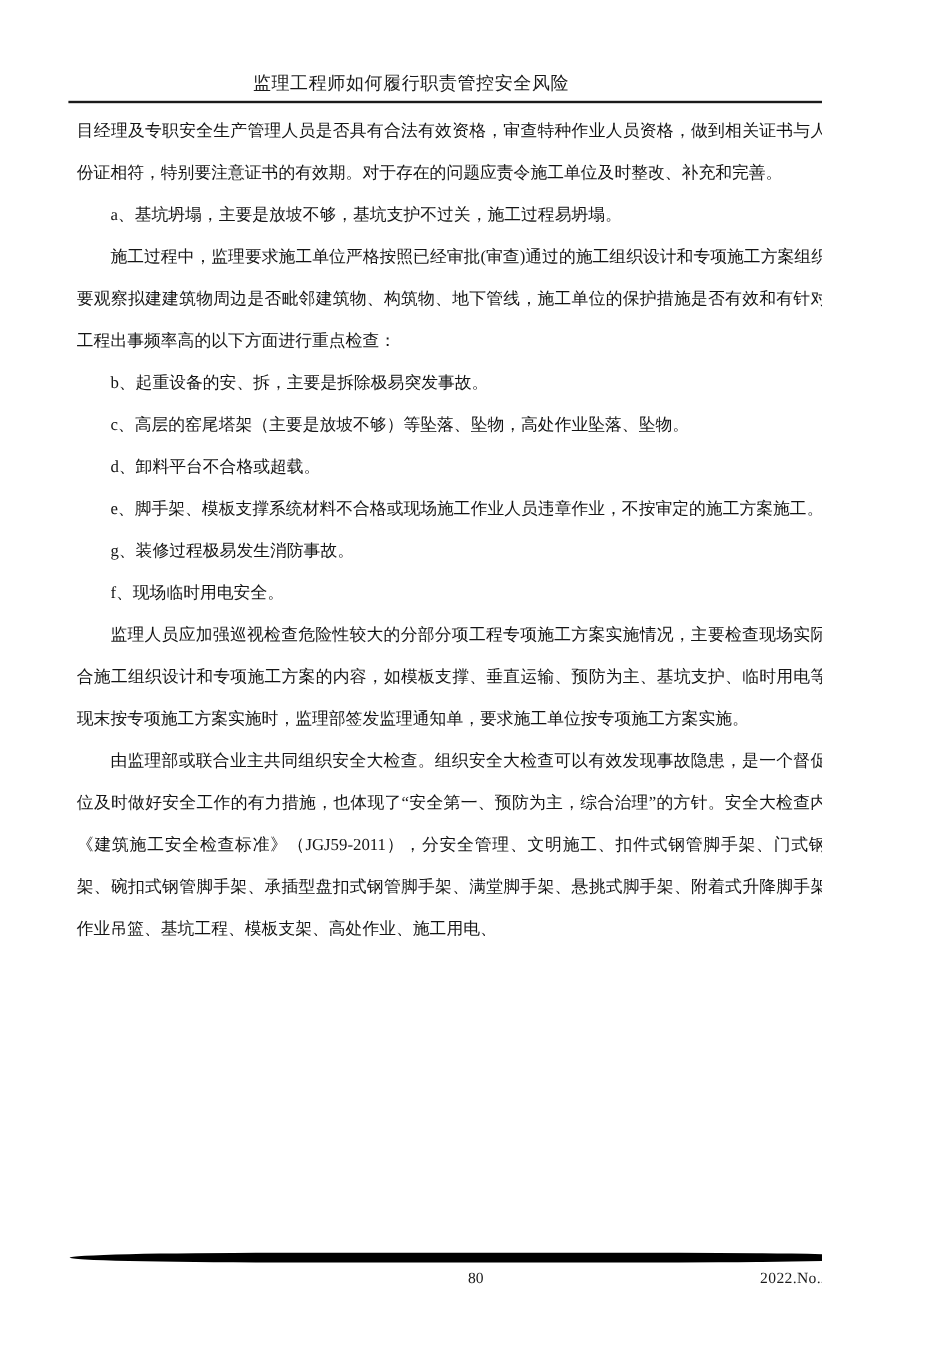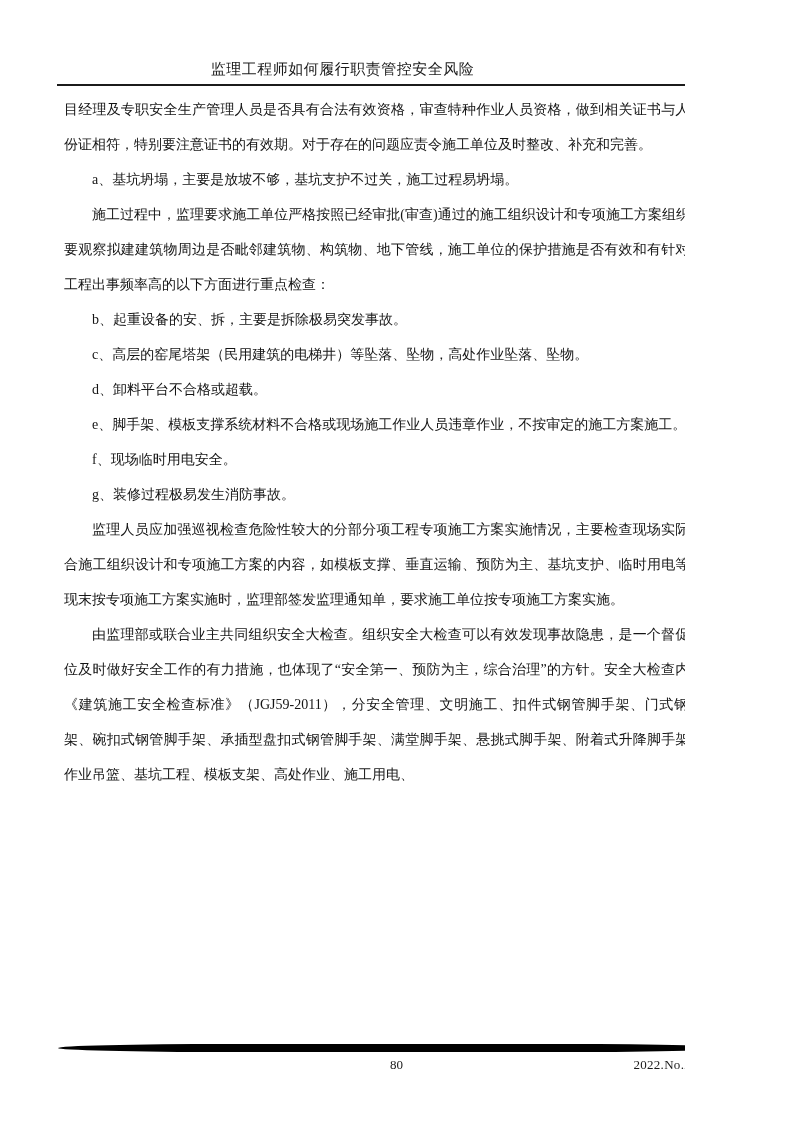--- a/index.html
+++ b/index.html
@@ -92,25 +92,25 @@
 
   <div class="header-title">监理工程师如何履行职责管控安全风险</div>
 
   <div class="header-rule"></div>
 
   <div class="doc-body">
     <p class="continued">目经理及专职安全生产管理人员是否具有合法有效资格，审查特种作业人员资格，做到相关证书与人员及身份证相符，特别要注意证书的有效期。对于存在的问题应责令施工单位及时整改、补充和完善。</p>
     <p>a、基坑坍塌，主要是放坡不够，基坑支护不过关，施工过程易坍塌。</p>
     <p>施工过程中，监理要求施工单位严格按照已经审批(审查)通过的施工组织设计和专项施工方案组织施工。要观察拟建建筑物周边是否毗邻建筑物、构筑物、地下管线，施工单位的保护措施是否有效和有针对性。对工程出事频率高的以下方面进行重点检查：</p>
     <p>b、起重设备的安、拆，主要是拆除极易突发事故。</p>
-    <p>c、高层的窑尾塔架（民用建筑的电梯井）等坠落、坠物，高处作业坠落、坠物。</p>
+    <p>c、高层的窑尾塔架（主要是放坡不够）等坠落、坠物，高处作业坠落、坠物。</p>
     <p>d、卸料平台不合格或超载。</p>
     <p>e、脚手架、模板支撑系统材料不合格或现场施工作业人员违章作业，不按审定的施工方案施工。</p>
+    <p>g、装修过程极易发生消防事故。</p>
     <p>f、现场临时用电安全。</p>
-    <p>g、装修过程极易发生消防事故。</p>
     <p>监理人员应加强巡视检查危险性较大的分部分项工程专项施工方案实施情况，主要检查现场实际是否符合施工组织设计和专项施工方案的内容，如模板支撑、垂直运输、预防为主、基坑支护、临时用电等，当发现末按专项施工方案实施时，监理部签发监理通知单，要求施工单位按专项施工方案实施。</p>
     <p>由监理部或联合业主共同组织安全大检查。组织安全大检查可以有效发现事故隐患，是一个督促施工单位及时做好安全工作的有力措施，也体现了“安全第一、预防为主，综合治理”的方针。安全大检查内容依照《建筑施工安全检查标准》（JGJ59-2011），分安全管理、文明施工、扣件式钢管脚手架、门式钢管脚手架、碗扣式钢管脚手架、承插型盘扣式钢管脚手架、满堂脚手架、悬挑式脚手架、附着式升降脚手架、高处作业吊篮、基坑工程、模板支架、高处作业、施工用电、</p>
   </div>
 
   <div class="footer-rule"></div>
 
   <div class="footer-row">
     <span class="page-number">80</span>
     <span class="issue-label">2022.No.2</span>
   </div>

